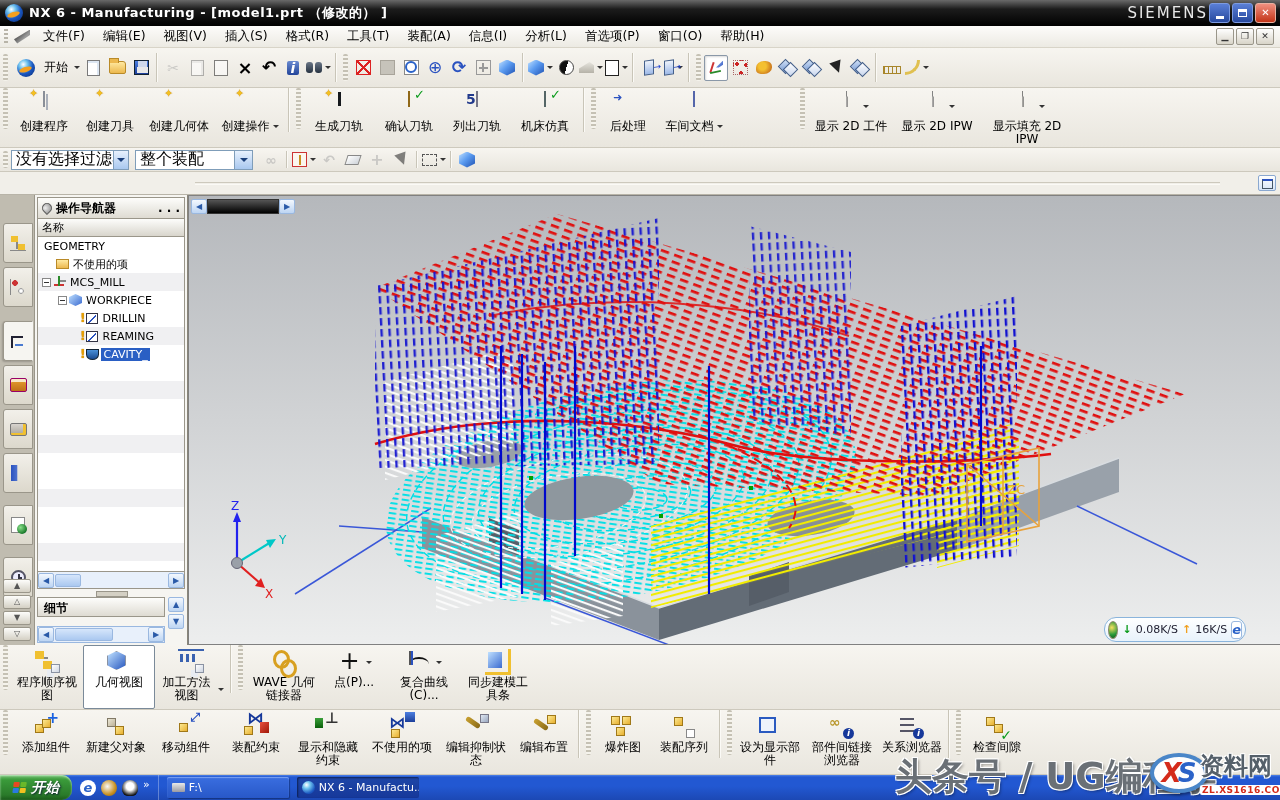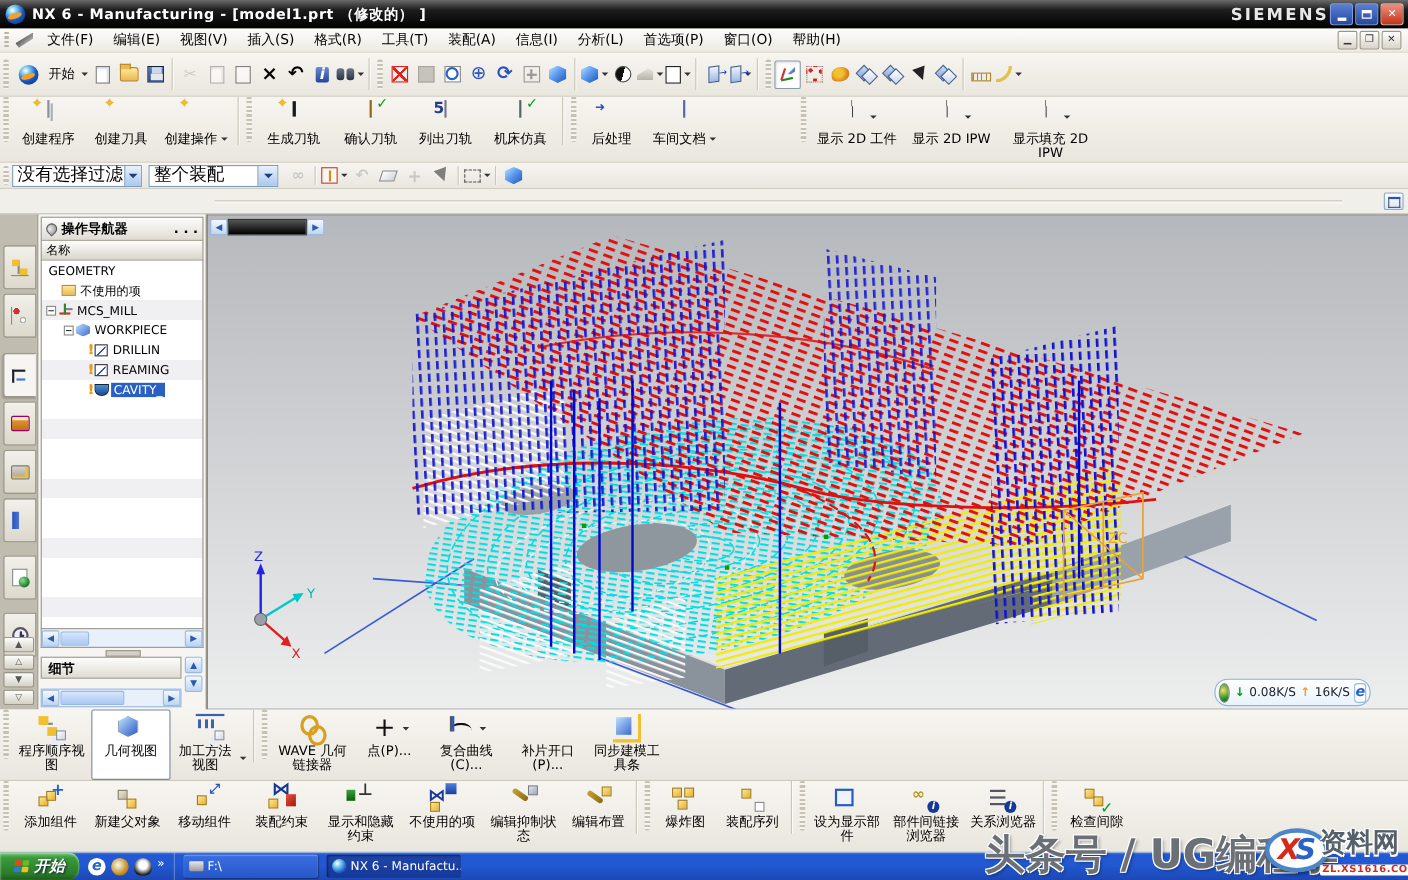--- a/index.html
+++ b/index.html
@@ -9,21 +9,21 @@
   
   .titlebar { position:absolute; left:0; top:0; width:1280px; height:26px;
     background:linear-gradient(180deg,#6a6a6a 0%,#1c1c1c 35%,#000 100%);
     display:flex; align-items:center; color:#fff; }
   .nx-logo { width:18px; height:18px; margin:0 6px 0 5px; border-radius:50%;
     background:radial-gradient(circle at 35% 30%,#fff 0%,#6fc3ef 25%,#1a56c0 55%,#0a2a70 100%);
     position:relative; }
   .nx-logo:before { content:""; position:absolute; left:2px; top:8px; width:13px; height:5px;
     background:#f4a020; border-radius:50%; transform:rotate(-18deg); }
   .title-text { font-weight:bold; font-size:13px; letter-spacing:.5px; }
-  .brand { position:absolute; right:72px; top:4px; font-weight:bold; font-size:15px; letter-spacing:2px; color:#e8e8e8; }
+  .brand { position:absolute; right:72px; top:4px; font-weight:normal; font-size:15px; letter-spacing:2px; color:#e8e8e8; }
   .winbtns { position:absolute; right:4px; top:3px; display:flex; gap:2px; }
   .wb { width:21px; height:20px; border:1px solid #7d9be0; border-radius:3px; color:#fff;
     background:linear-gradient(180deg,#5a7fd6,#27499e); font-size:10px; line-height:18px; text-align:center; }
   .wb.close { background:linear-gradient(180deg,#ef9080,#c33417); border-color:#e8b0a0; font-weight:bold; }
   .wb .mini { display:block; width:8px; height:3px; background:#fff; margin:12px auto 0; }
   .wb .rest { display:block; width:9px; height:8px; border:1px solid #fff; border-top:3px solid #fff; margin:5px auto 0; }
 
   
   .menubar { position:absolute; left:0; top:26px; width:1280px; height:22px; background:linear-gradient(180deg,#fdfcfa,#eceae3);
     border-bottom:1px solid #d8d4c8; display:flex; align-items:center; }
@@ -421,20 +421,24 @@
 
 <div class="tbrow bigbar">
   <span class="grip"></span>
   <span class="bigbtn" style="width:66px">
     <span class="bigicon spark"><span class="bi-pages"></span></span>
     <span>创建程序</span>
     </span>
   <span class="bigbtn" style="width:66px">
     <span class="bigicon spark"><span class="bi-tool"></span></span>
     <span>创建刀具</span>
+    </span>
+  <span class="bigbtn" style="width:72px">
+    <span class="bigicon spark"><span class="bi-cube"></span></span>
+    <span>创建几何体</span>
     </span>
   <span class="bigbtn" style="width:70px">
     <span class="bigicon spark"><span class="bi-op"></span></span>
     <span style="display:flex;align-items:center;">
         <span>创建操作</span>
         <span class="dd"></span>
       </span>
     </span>
   <span class="sep"></span>
   <span class="grip"></span>
@@ -807,24 +811,20 @@
     <span>点(P)...</span>
     </span>
   <span class="vbtn" style="width:76px">
     <span style="display:flex;align-items:flex-start;">
         <span class="vicon v-curve"></span>
         <span class="dd"></span>
       </span>
     <span>复合曲线(C)...</span>
     </span>
   <span class="vbtn" style="width:72px">
-    <span class="vicon"><span class="v-patch"></span></span>
-    <span>补片开口(P)...</span>
-    </span>
-  <span class="vbtn" style="width:72px">
     <span class="vicon v-sync"></span>
     <span>同步建模工具条</span>
     </span>
 </div>
 
 <div class="tbrow btm2">
   <span class="grip"></span>
   <span class="vbtn" style="width:70px">
     <span class="vicon">
         <span class="cub" style="left:2px;top:10px"></span>

